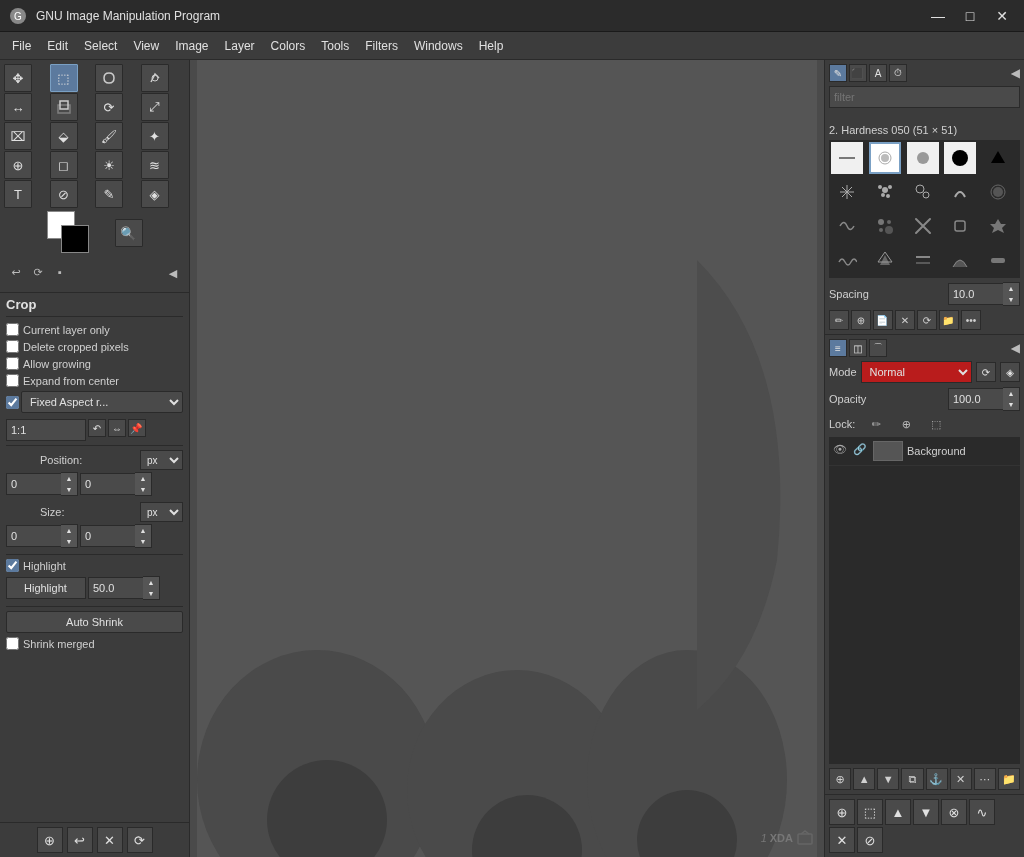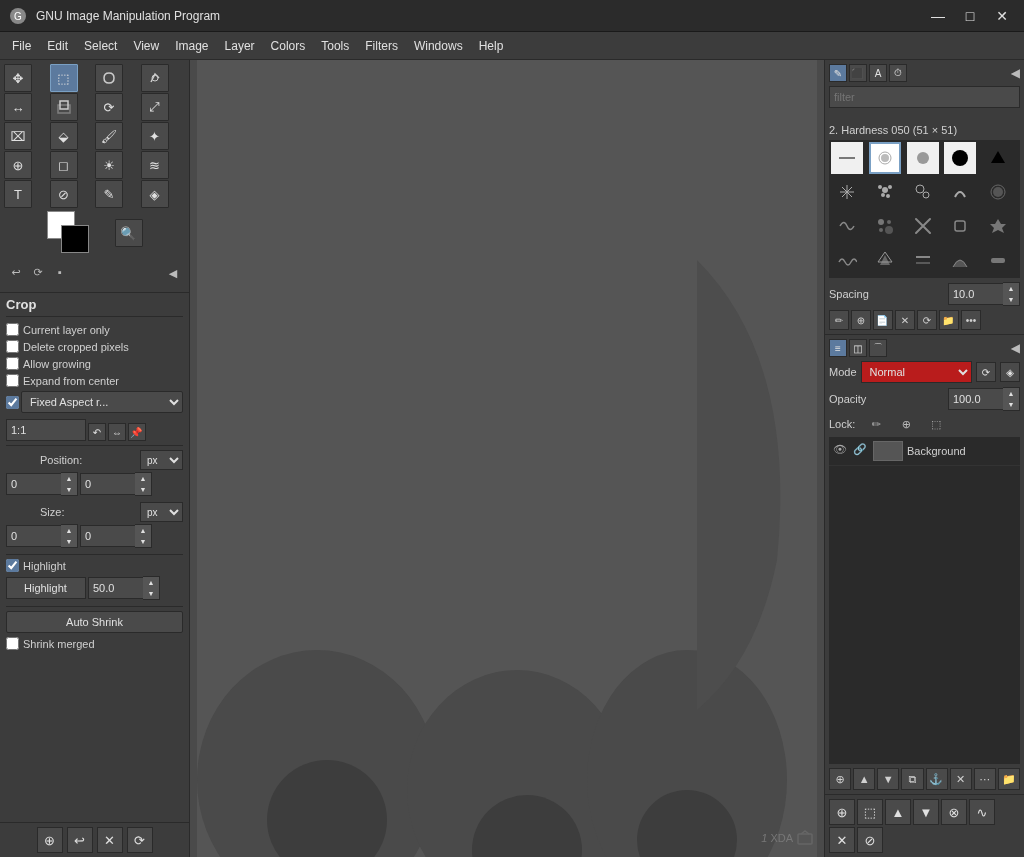--- a/index.html
+++ b/index.html
@@ -143,21 +143,21 @@
       border: 1px solid #2a2a2a;
       color: #e0e0e0;
       font-size: 11px;
       padding: 2px 4px;
       height: 22px;
       border-radius: 2px;
     }
 
     .aspect-input-row {
       display: flex;
-      align-items: flex-end;
+      align-items: flex-start;
       margin-bottom: 0;
       gap: 2px;
     }
     .aspect-input {
       width: 80px;
       background: #4a4a4a;
       border: 1px solid #2a2a2a;
       color: #e0e0e0;
       font-size: 11px;
       padding: 2px 4px;
@@ -784,21 +784,21 @@
 
       <circle cx="130" cy="760" r="60" fill="#3d3d3d"></circle>
       <circle cx="330" cy="790" r="55" fill="#3d3d3d"></circle>
       <circle cx="490" cy="780" r="50" fill="#3d3d3d"></circle>
 
       <path d="M500,200 Q600,300 580,500 Q560,600 500,650" fill="#4d4d4d" stroke="none"></path>
     </svg>
 
     <div style="position:absolute; bottom:10px; right:10px; display:flex; align-items:center; gap:3px;">
       <span style="font-size:11px; color:#777; font-style:italic;">1</span>
-      <span style="font-size:11px; color:#777; font-weight:normal;">XDA</span>
+      <span style="font-size:11px; color:#777; font-weight:bold;">XDA</span>
       <svg width="18" height="18" viewBox="0 0 18 18" style="opacity:0.5">
         <rect x="2" y="5" width="14" height="10" rx="1" fill="none" stroke="#777" stroke-width="1.5"></rect>
         <path d="M5,5 L9,2 L13,5" fill="none" stroke="#777" stroke-width="1.5"></path>
       </svg>
     </div>
   </div>
 
   <div class="right-panel">
 
     <div class="brush-panel">

